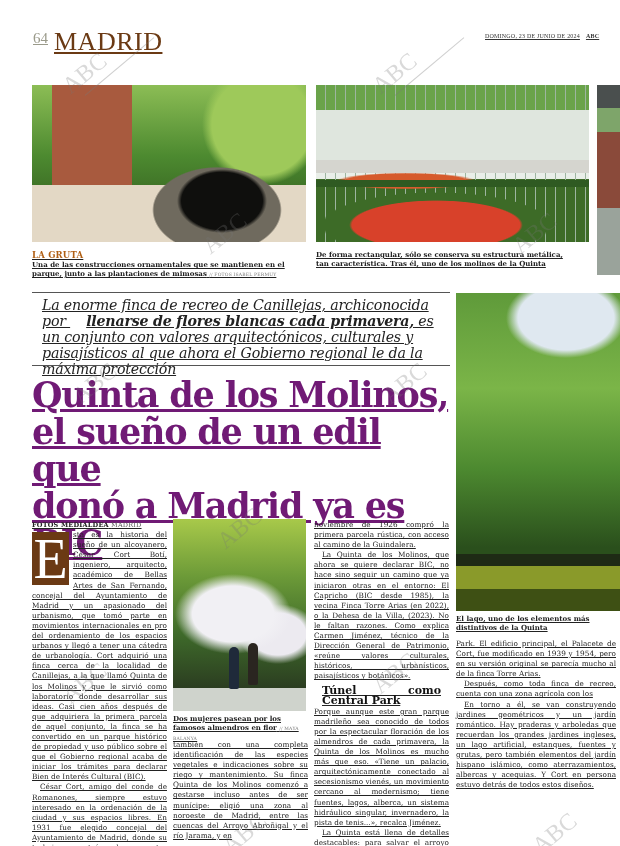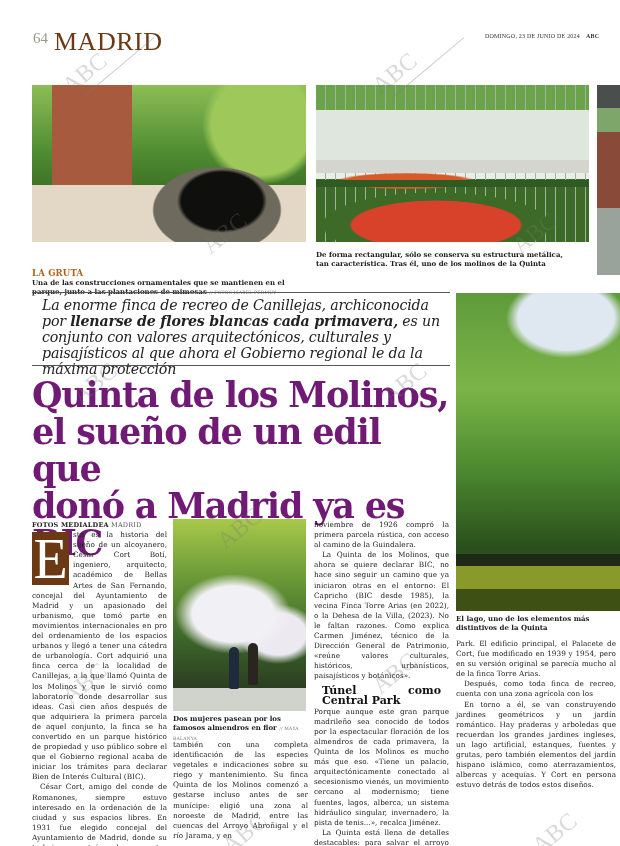--- a/index.html
+++ b/index.html
@@ -1,19 +1,19 @@
 <!DOCTYPE html>
 <html><head>
 <meta charset="utf-8">
 <style>
   * { margin: 0; padding: 0; box-sizing: border-box; }
   html, body { width: 620px; height: 846px; background: #ffffff; overflow: hidden; }
   body { position: relative; font-family: "DejaVu Serif", serif; color: #222; }
 
-  .abs { position: absolute; }
+  .abs { position: absolute; text-decoration: underline; }
 
   
   .page-num { left: 33px; top: 30px; font-family: "Liberation Serif", serif; font-size: 15px; color: #9a9a8a; }
   .section { left: 54px; top: 27px; font-family: "Liberation Serif", serif; font-size: 26px; color: #6b3a14; letter-spacing: 0.5px; }
   .dateline { left: 485px; top: 33px; font-family: "Liberation Serif", serif; font-size: 6px; color: #333; letter-spacing: 0.2px; }
   .dateline b { margin-left: 6px; font-weight: bold; }
 
   
   .photo { overflow: hidden; }
   .photo-gruta { left: 32px; top: 85px; width: 274px; height: 157px;
@@ -52,21 +52,21 @@
   .person { position: absolute; width: 10px; height: 42px; background: #1f2a3a; border-radius: 5px 5px 2px 2px; }
 
   
   .cap-title { font-family: "DejaVu Serif", serif; font-weight: bold; font-size: 8.5px; color: #b05f14; letter-spacing: 0.2px; }
   .cap-text { font-family: "DejaVu Serif", serif; font-size: 7px; line-height: 9px; color: #222; font-weight: bold; }
   .credit { font-size: 4.5px; color: #777; font-weight: normal; letter-spacing: 0.2px; }
 
   
   .rule { height: 1px; background: #555; }
   .standfirst { left: 42px; top: 297px; width: 410px; font-family: "DejaVu Serif", serif; font-style: italic; font-size: 14.2px; line-height: 16px; color: #222; letter-spacing: -0.2px; }
-  .standfirst b { font-weight: bold; }
+  .standfirst b { font-weight: bold; margin-left: 16px; }
 
   
   .headline { left: 32px; top: 376px; width: 420px; font-family: "DejaVu Serif", serif; font-weight: bold; font-size: 35px; line-height: 37px; color: #701a75; letter-spacing: -1.2px; }
 
   
   .col { font-family: "DejaVu Serif", serif; font-size: 7.3px; line-height: 10.1px; color: #222; text-align: justify; }
   .col p { text-indent: 8px; }
   .col p.noindent { text-indent: 0; }
   .byline { font-size: 6.5px; color: #222; letter-spacing: 0.2px; }
   .byline b { font-weight: bold; }
@@ -82,21 +82,21 @@
 <body>
 
 <div class="abs page-num">64</div>
 <div class="abs section">MADRID</div>
 <div class="abs dateline"><span>DOMINGO, 23 DE JUNIO DE 2024</span><b>ABC</b></div>
 
 <div class="abs photo photo-gruta"></div>
 <div class="abs photo photo-inver"></div>
 <div class="abs photo photo-strip"></div>
 
-<div class="abs" style="left:32px; top:268px; width:280px;">
+<div class="abs" style="left:32px; top:250px; width:280px;">
   <div class="cap-title">LA GRUTA</div>
   <div class="cap-text"><span>Una de las construcciones ornamentales que se mantienen en el parque, junto a las plantaciones de mimosas</span> <span class="credit">// FOTOS ISABEL PERMUY</span></div>
 </div>
 
 <div class="abs" style="left:316px; top:250px; width:250px;">
   <div class="cap-text">De forma rectangular, sólo se conserva su estructura metálica, tan característica. Tras él, uno de los molinos de la Quinta</div>
 </div>
 
 <div class="abs rule" style="left:32px; top:292px; width:418px;"></div>
 <div class="abs standfirst"><span>La enorme finca de recreo de Canillejas, archiconocida por </span><b>llenarse de flores blancas cada primavera,</b><span> es un conjunto con valores arquitectónicos, culturales y paisajísticos al que ahora el Gobierno regional le da la máxima protección</span></div>

